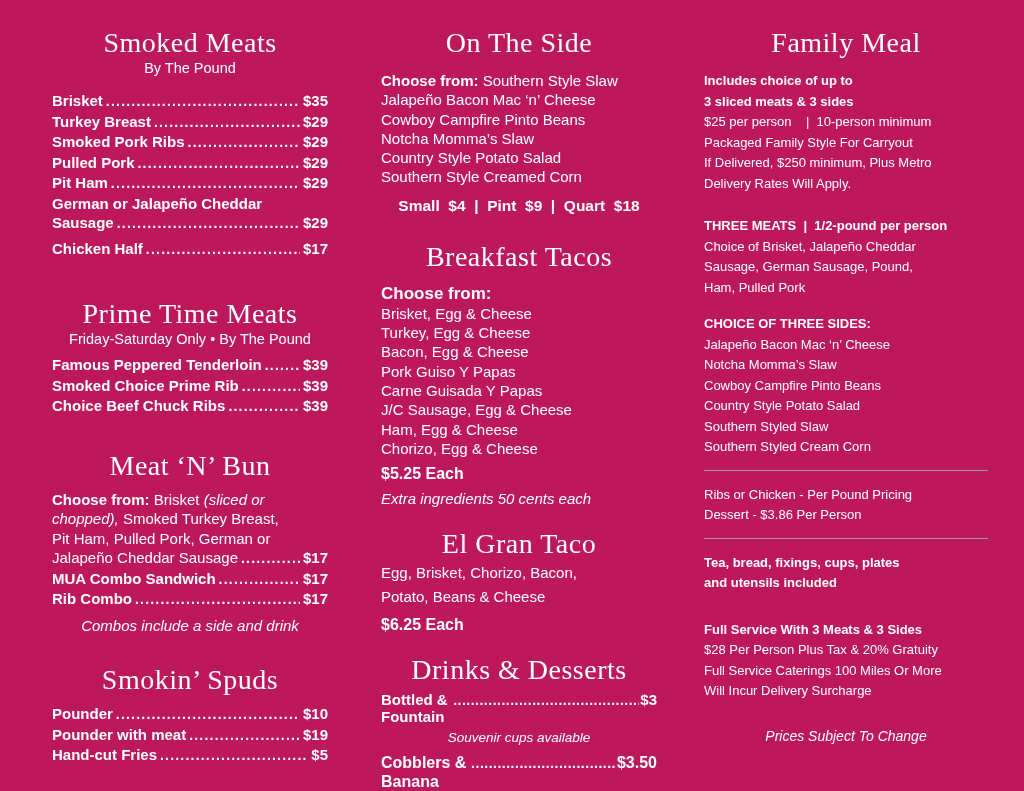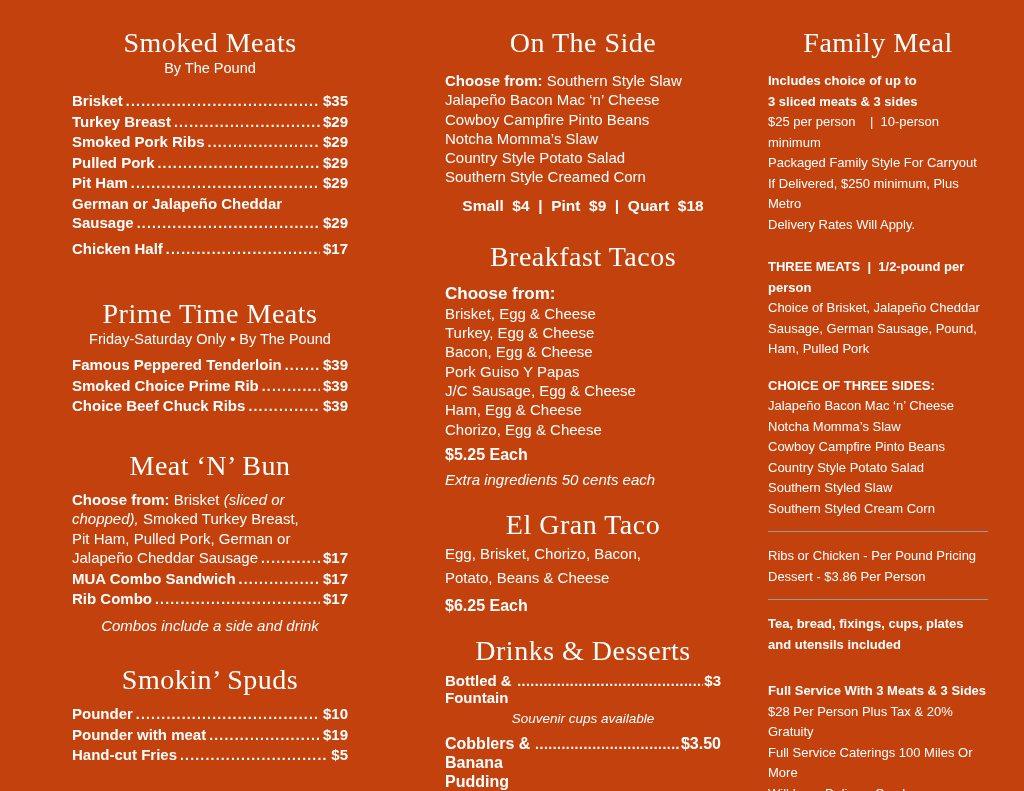--- a/index.html
+++ b/index.html
@@ -1,26 +1,26 @@
 <!DOCTYPE html>
 <html><head>
 <meta charset="utf-8">
 <style>
   * { box-sizing: border-box; }
   html, body { margin: 0; padding: 0; background: #000; }
   .menu {
     width: 1024px; height: 791px;
-    background: #c2410c; color: #fff;
+    background: #be185d; color: #fff;
     font-family: "Liberation Sans", "DejaVu Sans", sans-serif;
     display: flex;
-    padding: 28px 36px 0 72px;
+    padding: 28px 36px 0 52px;
     overflow: hidden;
   }
   .col1 { width: 276px; margin-right: 53px; }
-  .col2 { width: 276px; margin-right: 47px; margin-left: 44px; }
+  .col2 { width: 276px; margin-right: 47px; }
   .col3 { width: 288px; }
 
   .title {
     font-family: "Liberation Serif", "DejaVu Serif", serif;
     font-weight: 400; font-size: 28px; line-height: 30px;
     text-align: center; margin: 0; letter-spacing: 0.5px;
   }
   .sub { font-size: 14.5px; line-height: 17px; text-align: center; margin-top: 2px; }
 
   .rows { margin-top: 14px; }
@@ -223,20 +223,21 @@
     </section>
 
     <section class="sec-tacos">
       <h2 class="title">Breakfast Tacos</h2>
       <div class="choose-big">Choose from:</div>
       <div>
         <div class="line">Brisket, Egg &amp; Cheese</div>
         <div class="line">Turkey, Egg &amp; Cheese</div>
         <div class="line">Bacon, Egg &amp; Cheese</div>
         <div class="line">Pork Guiso Y Papas</div>
+        <div class="line">Carne Guisada Y Papas</div>
         <div class="line">J/C Sausage, Egg &amp; Cheese</div>
         <div class="line">Ham, Egg &amp; Cheese</div>
         <div class="line">Chorizo, Egg &amp; Cheese</div>
       </div>
       <div class="price-line">$5.25 Each</div>
       <div class="note-it">Extra ingredients 50 cents each</div>
     </section>
 
     <section class="sec-gran">
       <h2 class="title">El Gran Taco</h2>

